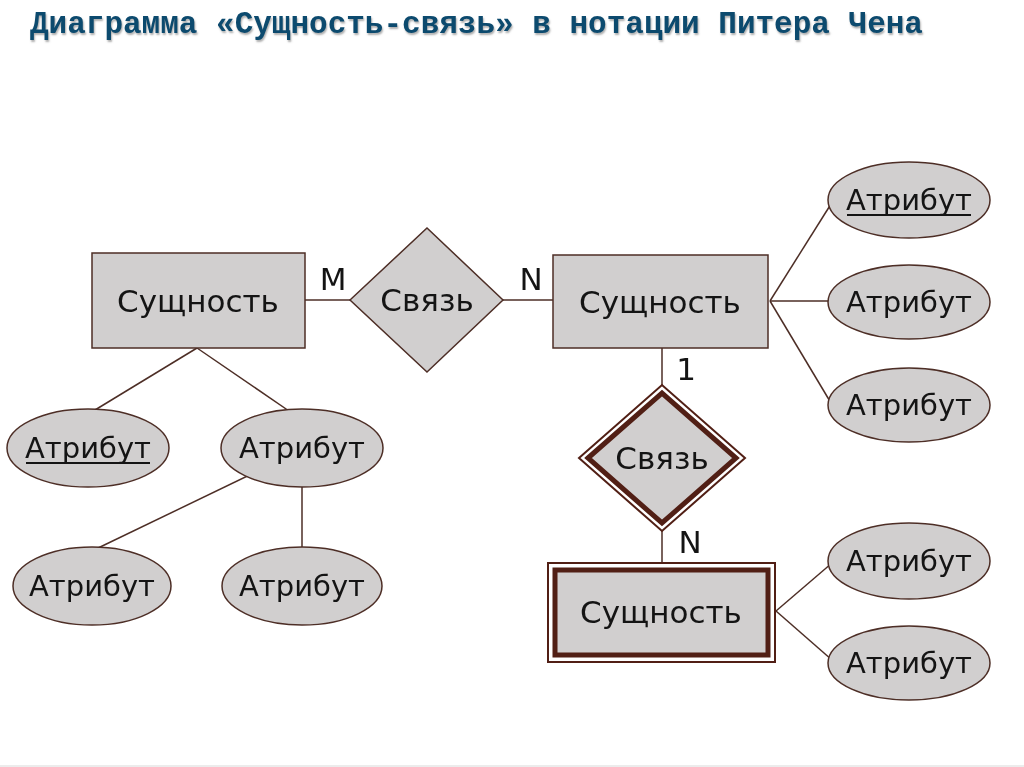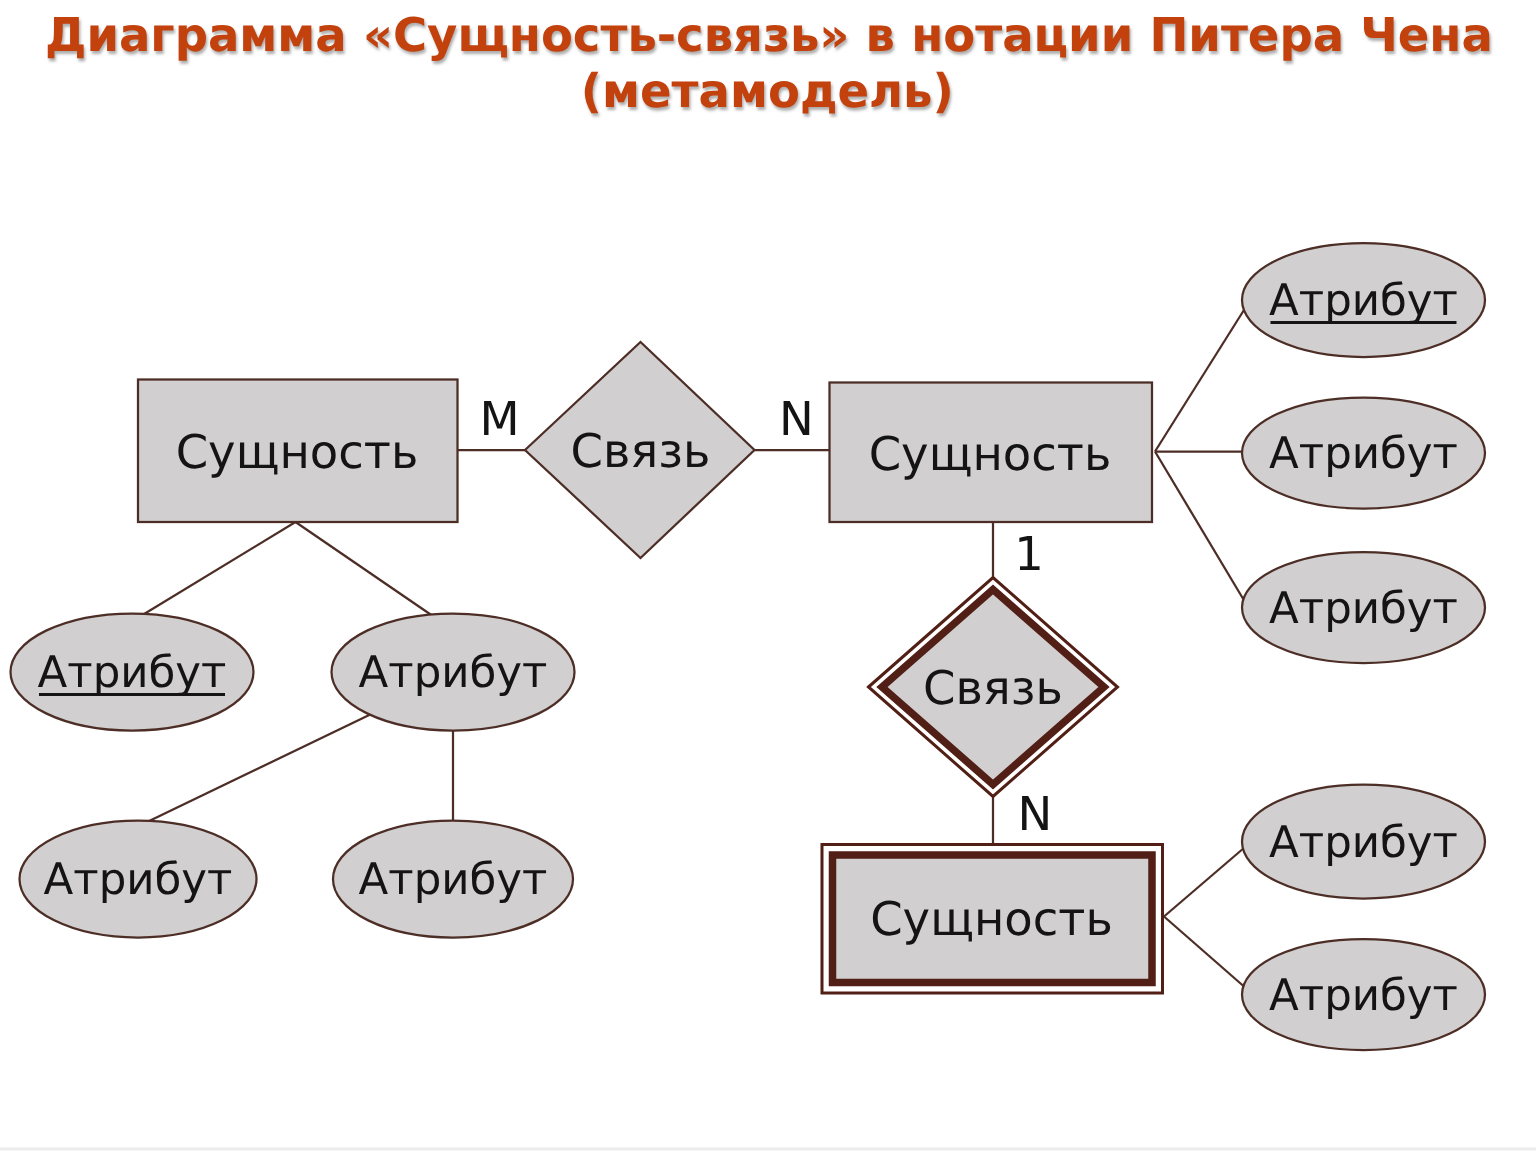--- a/index.html
+++ b/index.html
@@ -10,27 +10,28 @@
     font-family: "DejaVu Sans", sans-serif;
   }
   .slide {
     position: relative;
     width: 1024px; height: 767px;
     background: #ffffff;
   }
   .title {
     position: absolute;
     top: 6px; left: 30px; right: 31px;
-    text-align: center;
+    text-align: left;
     white-space: nowrap;
     font-weight: bold;
     font-size: 31px;
     line-height: 37px;
-    color: #c2410c;
+    color: #0c4a6e;
     text-shadow: 1px 2px 2px rgba(120,120,120,0.6);
+    font-family: Liberation Mono, monospace;
   }
   .diagram-svg { position: absolute; left: 0; top: 0; }
   .connector { stroke: #4d2e26; stroke-width: 1.5; fill: none; }
   .shape { fill: #d1cfcf; stroke: #4d2e26; stroke-width: 1.5; }
   .dbl-outer { fill: #ffffff; stroke: #511f15; stroke-width: 2; }
   .dbl-inner { fill: #d1cfcf; stroke: #511f15; stroke-width: 5; }
   .nlabel {
     font-family: "DejaVu Sans", sans-serif;
     font-size: 31px;
     fill: #141414;
@@ -50,21 +51,20 @@
     background: #ececec;
   }
 </style>
 </head>
 <body>
 
 <div class="slide">
 
   <div class="title">
     <div>Диаграмма «Сущность-связь» в нотации Питера Чена</div>
-    <div>(метамодель)</div>
   </div>
 
   <svg class="diagram-svg" width="1024" height="767" viewBox="0 0 1024 767">
 
     <g>
       <line class="connector" x1="305" y1="300" x2="351" y2="300"></line>
       <line class="connector" x1="503" y1="300" x2="554" y2="300"></line>
       <line class="connector" x1="197" y1="348" x2="95" y2="410"></line>
       <line class="connector" x1="197" y1="348" x2="289" y2="411"></line>
       <line class="connector" x1="260" y1="470" x2="96" y2="549"></line>

